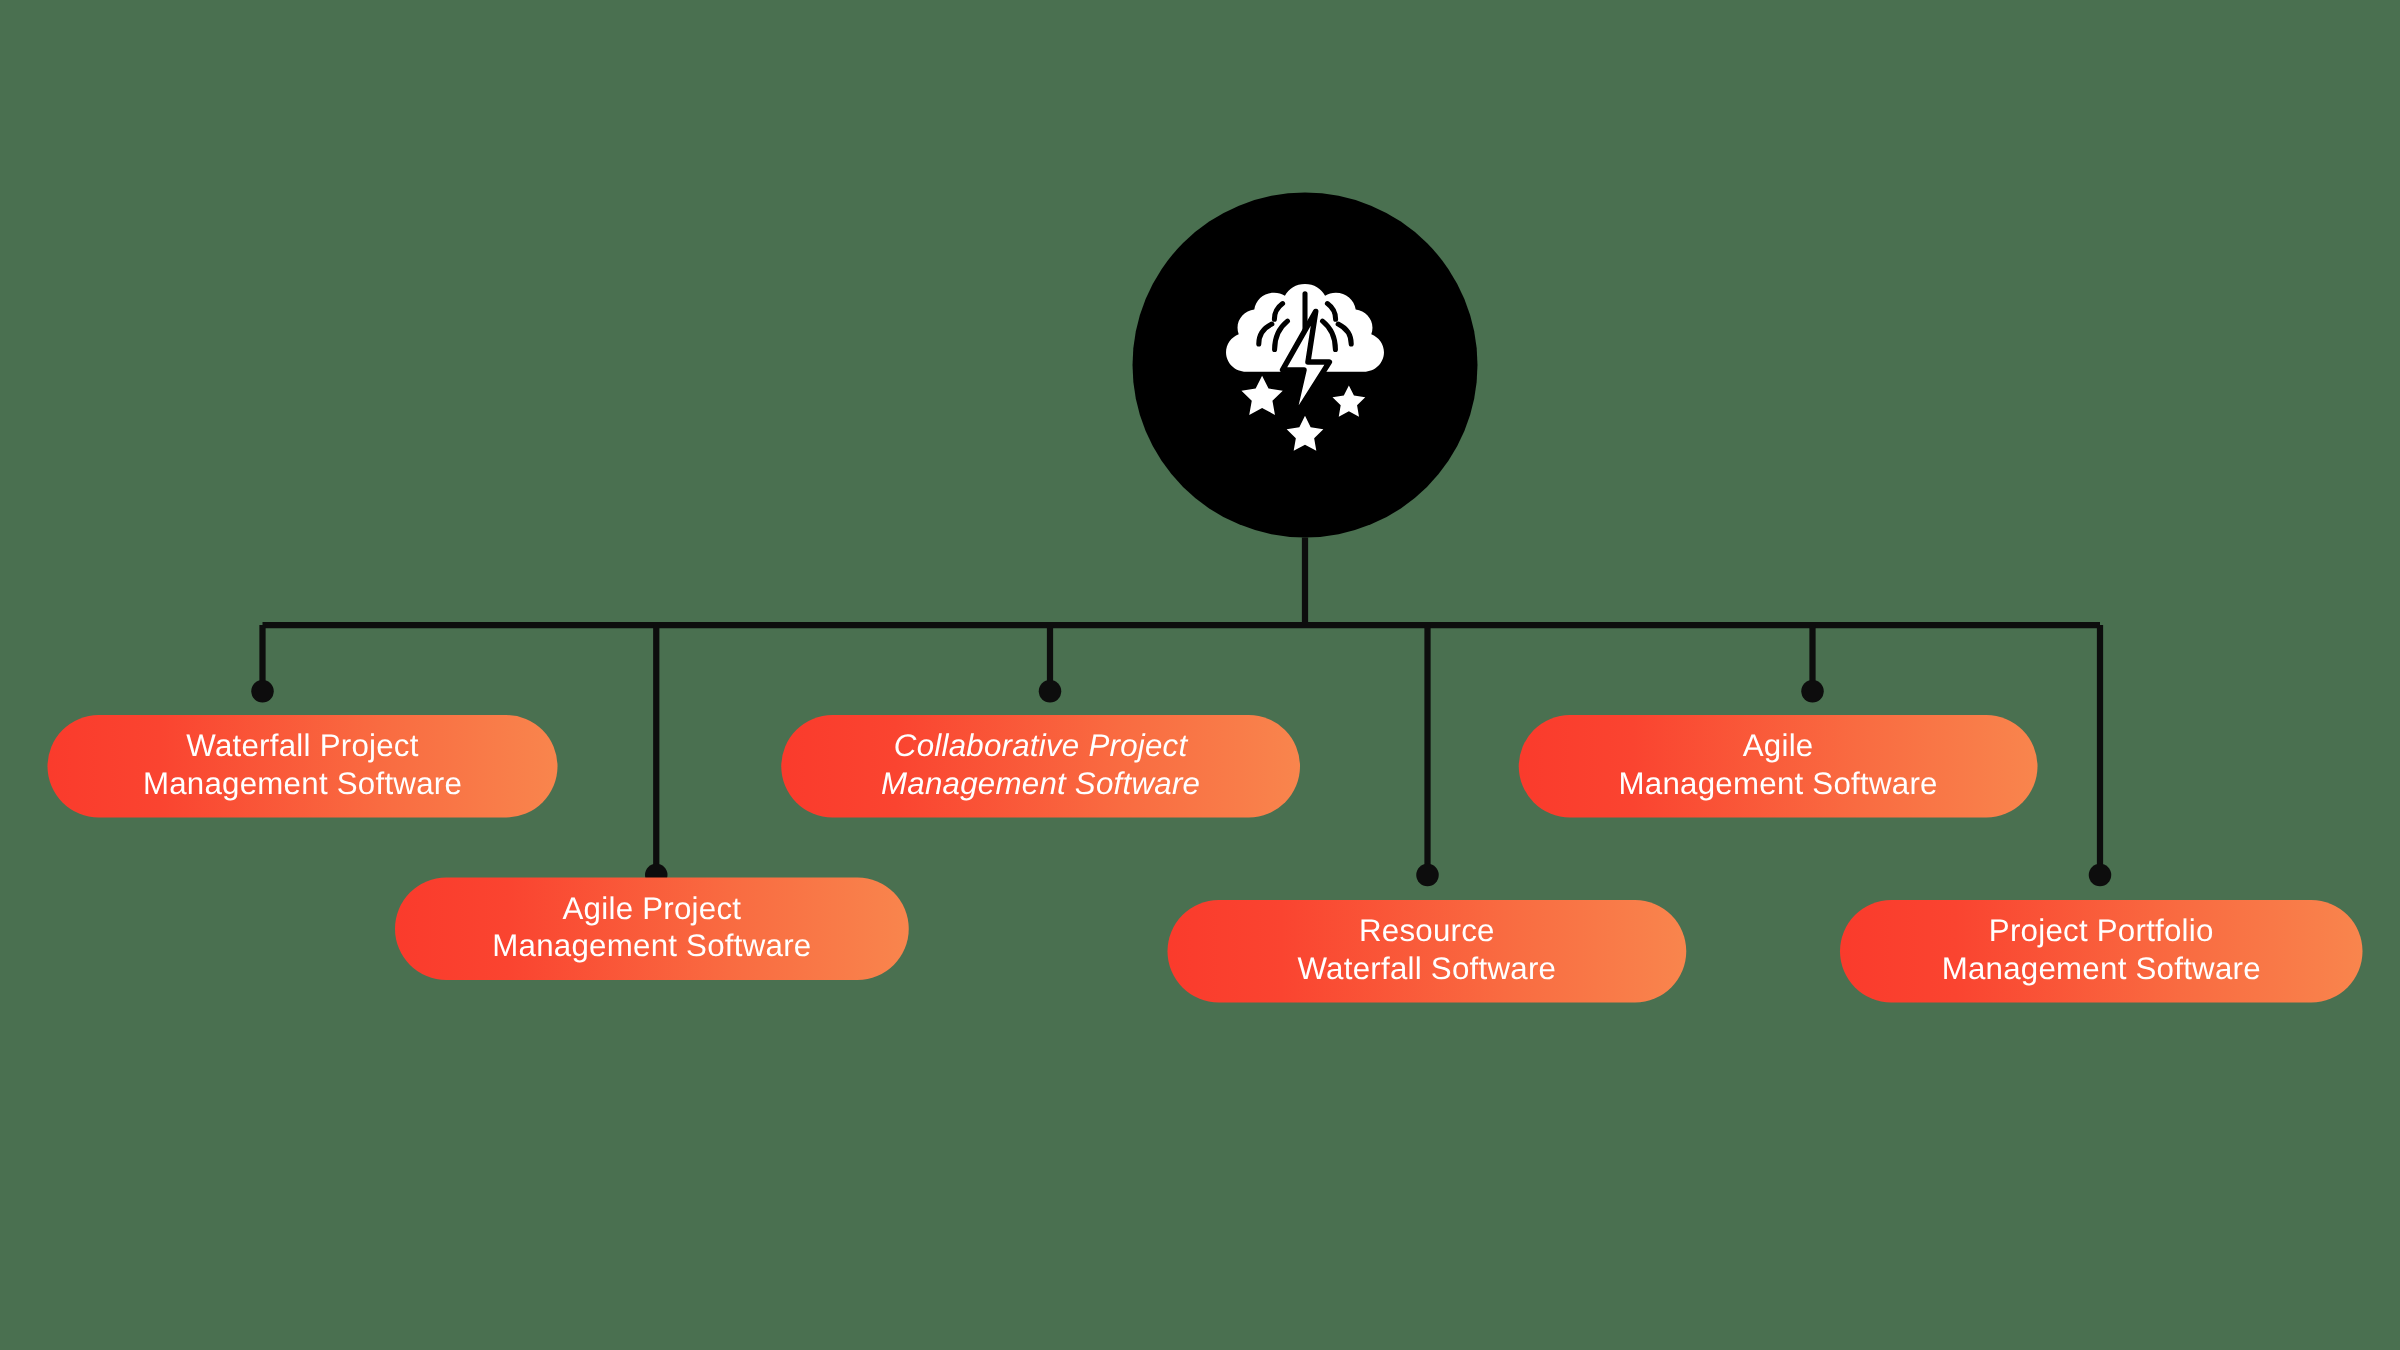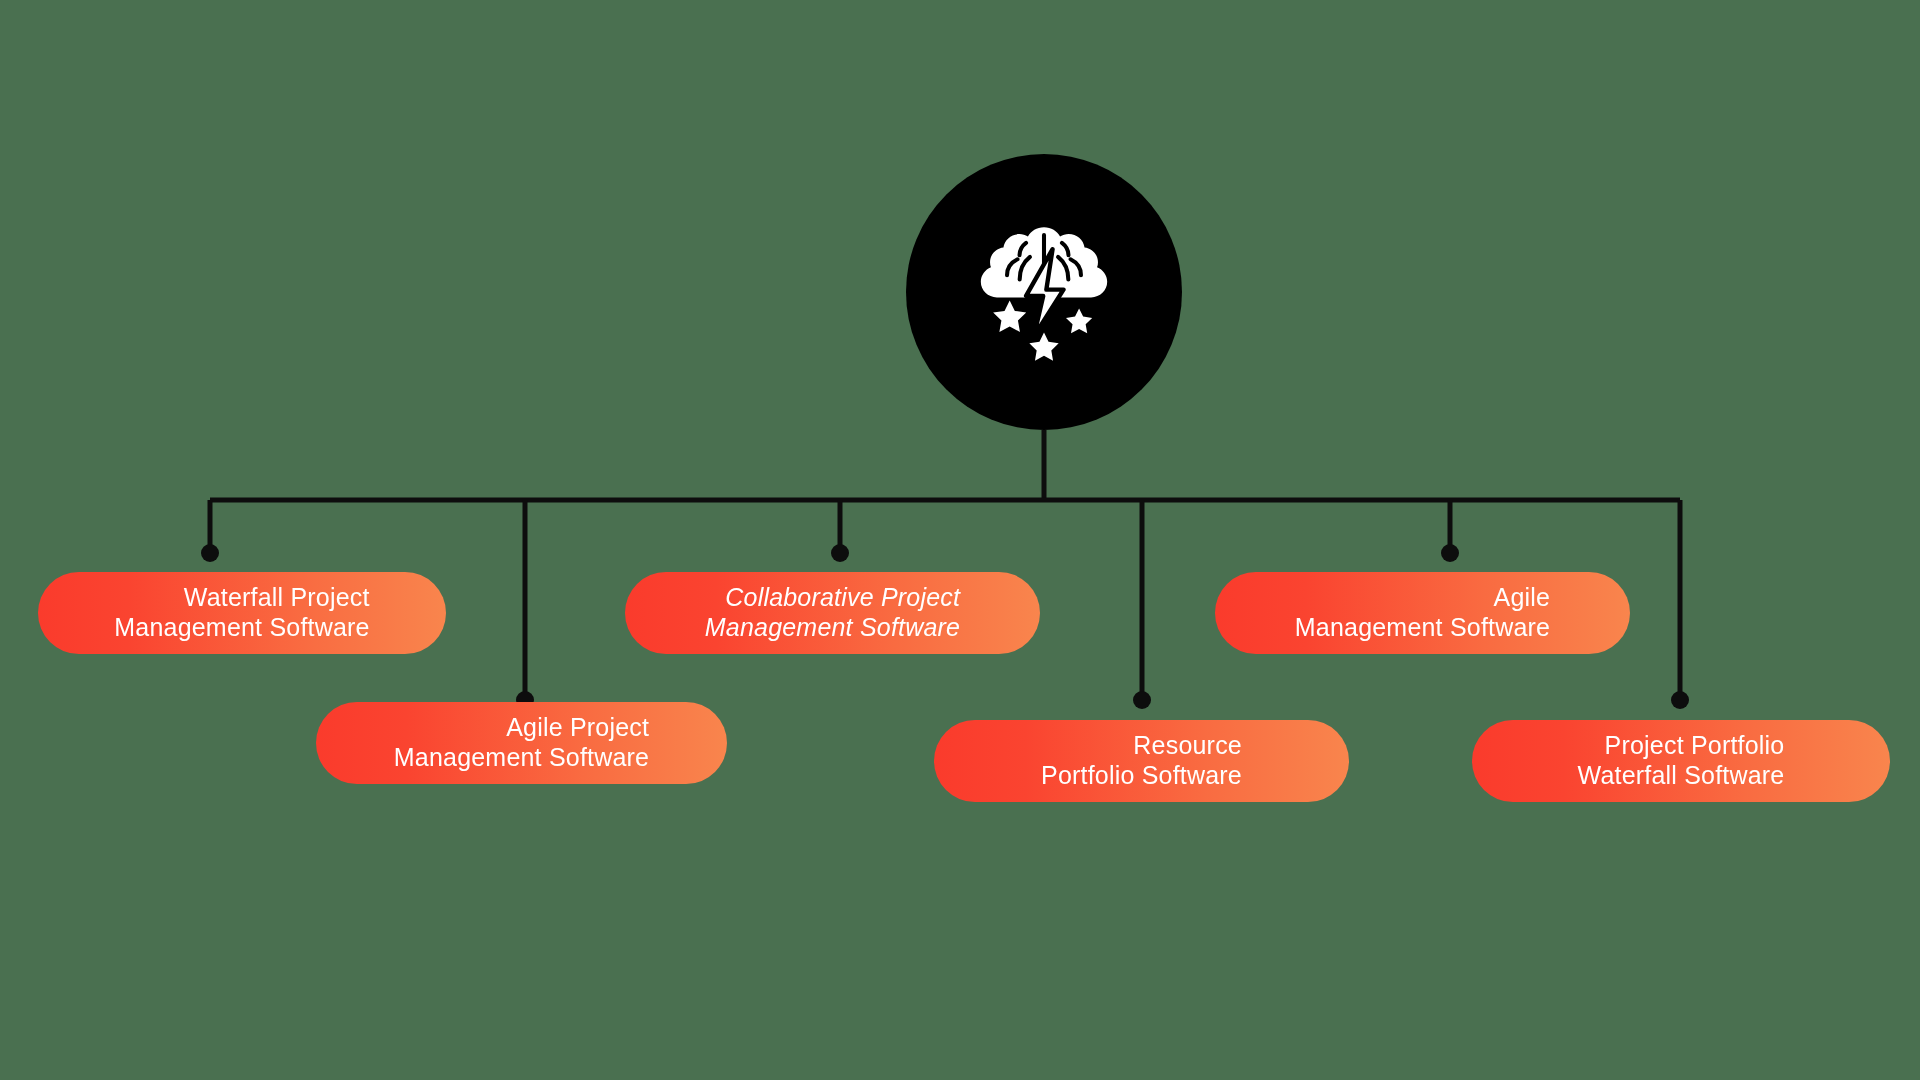--- a/index.html
+++ b/index.html
@@ -56,21 +56,21 @@
     display: flex;
     align-items: center;
     justify-content: center;
     box-sizing: border-box;
     padding: 0 18px;
   }
   .pill-label {
     color: #ffffff;
     font-size: 25px;
     line-height: 1.19;
-    text-align: right;
+    text-align: center;
     letter-spacing: 0.2px;
     white-space: pre-line;
     font-weight: 400;
   }
 </style>
 </head>
 <body style="background: rgb(74, 112, 80);">
 
 <div id="canvas">
 
@@ -122,25 +122,25 @@
       <div class="pill" style="left: 316px; top: 702px; width: 411px;">
         <div class="pill-label">Agile Project
 Management Software</div>
       </div>
       <div class="pill" style="left: 625px; top: 572px; width: 415px; font-style: italic;">
         <div class="pill-label">Collaborative Project
 Management Software</div>
       </div>
       <div class="pill" style="left: 934px; top: 720px; width: 415px;">
         <div class="pill-label">Resource
-Portfolio Software</div>
+Waterfall Software</div>
       </div>
       <div class="pill" style="left: 1215px; top: 572px; width: 415px;">
         <div class="pill-label">Agile
 Management Software</div>
       </div>
       <div class="pill" style="left: 1472px; top: 720px; width: 418px;">
         <div class="pill-label">Project Portfolio
-Waterfall Software</div>
+Management Software</div>
       </div>
     </div>
 
 </div>
 
 </body></html>

